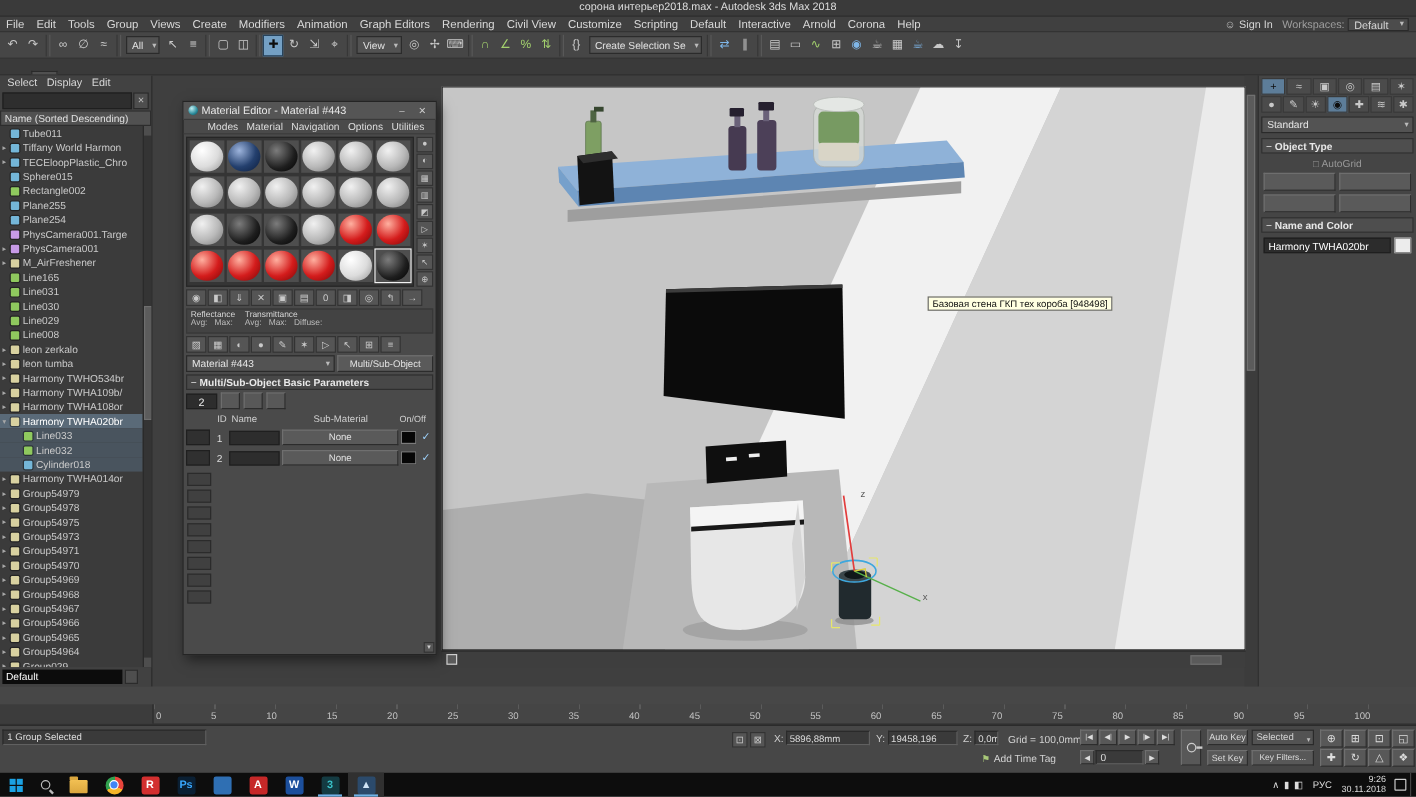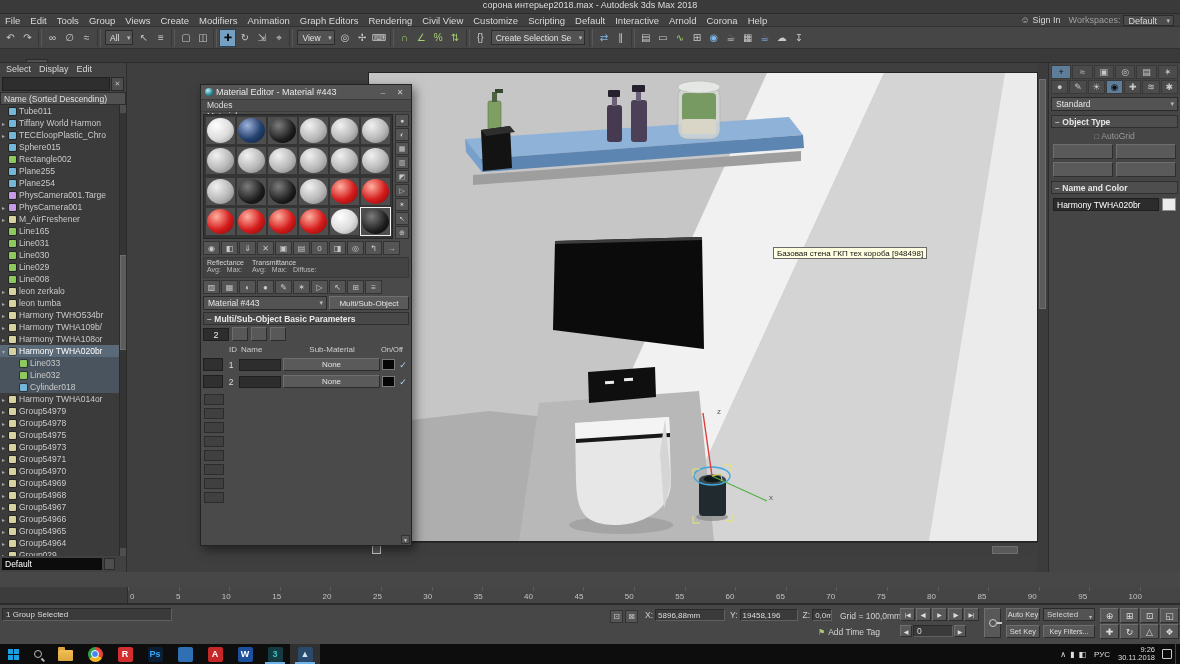--- a/index.html
+++ b/index.html
@@ -57,26 +57,26 @@
 .sx-sb-up,.sx-sb-down{position:absolute;left:0;width:7px;height:8px;background:#4e4e4e;}
 .sx-sb-up{top:0;}.sx-sb-down{bottom:0;}
 .sx-sb-thumb{position:absolute;left:0;top:150px;width:7px;height:95px;background:#5c5c5c;border:1px solid #6e6e6e;}
 .layerrow{position:absolute;left:0;top:556px;width:127px;height:16px;background:#414141;border-right:1px solid #2c2c2c;display:flex;align-items:center;padding:0 2px;gap:2px;}
 .layer-box{width:100px;height:12px;background:#0c0c0c;color:#fff;font-size:8.5px;padding:0 3px;line-height:12px;}
 .layer-btn{width:11px;height:12px;background:#4e4e4e;border:1px solid #2b2b2b;}
 
 .gutter{position:absolute;left:1037px;top:63px;width:11px;height:509px;background:#3c3c3c;}
 .gut-thumb{position:absolute;left:2px;top:16px;width:7px;height:230px;background:#5b5b5b;border:1px solid #707070;}
 
-.me{position:absolute;left:152px;top:84px;width:212px;height:462px;background:#4a4a4a;border:1px solid #242424;box-shadow:3px 4px 10px rgba(0,0,0,.5);z-index:20;display:flex;flex-direction:column;margin-left:48px;}
+.me{position:absolute;left:152px;top:84px;width:212px;height:462px;background:#4a4a4a;border:1px solid #242424;box-shadow:3px 4px 10px rgba(0,0,0,.5);z-index:20;display:flex;flex-direction:column;}
 .me-title{height:15px;background:#555;display:flex;align-items:center;gap:3px;padding:0 4px;font-size:9px;color:#e8e8e8;border-bottom:1px solid #3a3a3a;}
 .me-dot{width:8px;height:8px;border-radius:50%;background:radial-gradient(circle at 35% 30%,#bfeef2,#2a8a9a 60%,#113f48);}
 .me-ttl{white-space:nowrap;overflow:hidden;}
 .me-min,.me-x{width:14px;text-align:center;font-size:8px;color:#ccc;}
-.me-menus{height:12px;display:flex;gap:1px;padding:0 3px;font-size:8.5px;color:#ddd;border-bottom:1px solid #3c3c3c;flex-direction:column;}
+.me-menus{height:12px;display:flex;gap:1px;padding:0 17px;font-size:8.5px;color:#ddd;border-bottom:1px solid #3c3c3c;}
 .me-menu{padding:0 3px;}
 .me-body{flex:1;padding:2px;display:flex;flex-direction:column;gap:2px;position:relative;}
 .me-samplewrap{display:flex;gap:2px;}
 .me-samples{flex:1;display:grid;grid-template-columns:repeat(6,1fr);gap:2px;background:#353535;border:1px solid #262626;padding:2px;}
 .me-cell{height:27px;background:#4e4e4e;position:relative;}
 .me-cell .sph{position:absolute;inset:1px;border-radius:50%;background:radial-gradient(circle at 35% 30%,#eee,#bdbdbd 55%,#7d7d7d);}
 .me-cell.m-w .sph{background:radial-gradient(circle at 35% 30%,#fff,#dcdcdc 55%,#949494);}
 .me-cell.m-s .sph{background:radial-gradient(circle at 35% 30%,#f1f1f1,#b9b9b9 55%,#777);}
 .me-cell.m-k .sph{background:radial-gradient(circle at 35% 30%,#7c7c7c,#1e1e1e 60%,#000);}
 .me-cell.m-navy .sph{background:radial-gradient(circle at 35% 30%,#9db4dc,#24406e 55%,#0a1b3a);}

